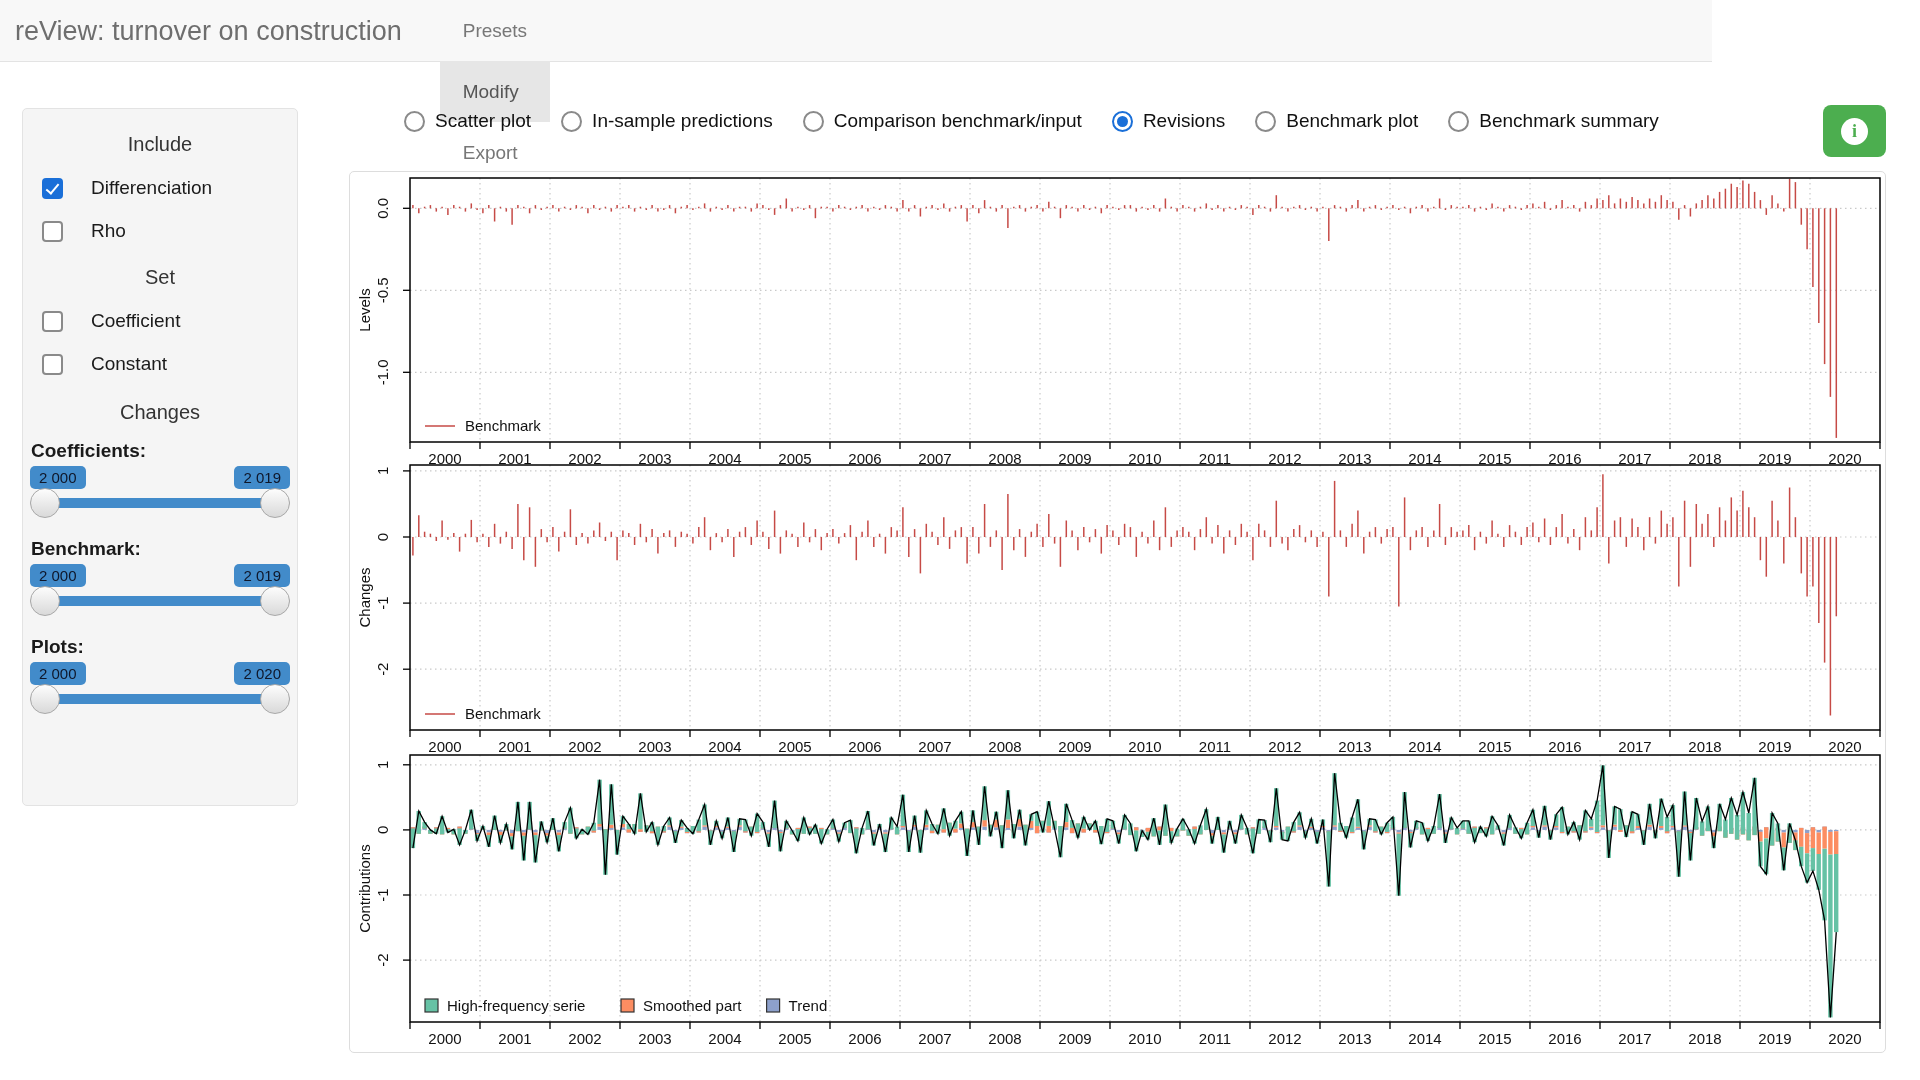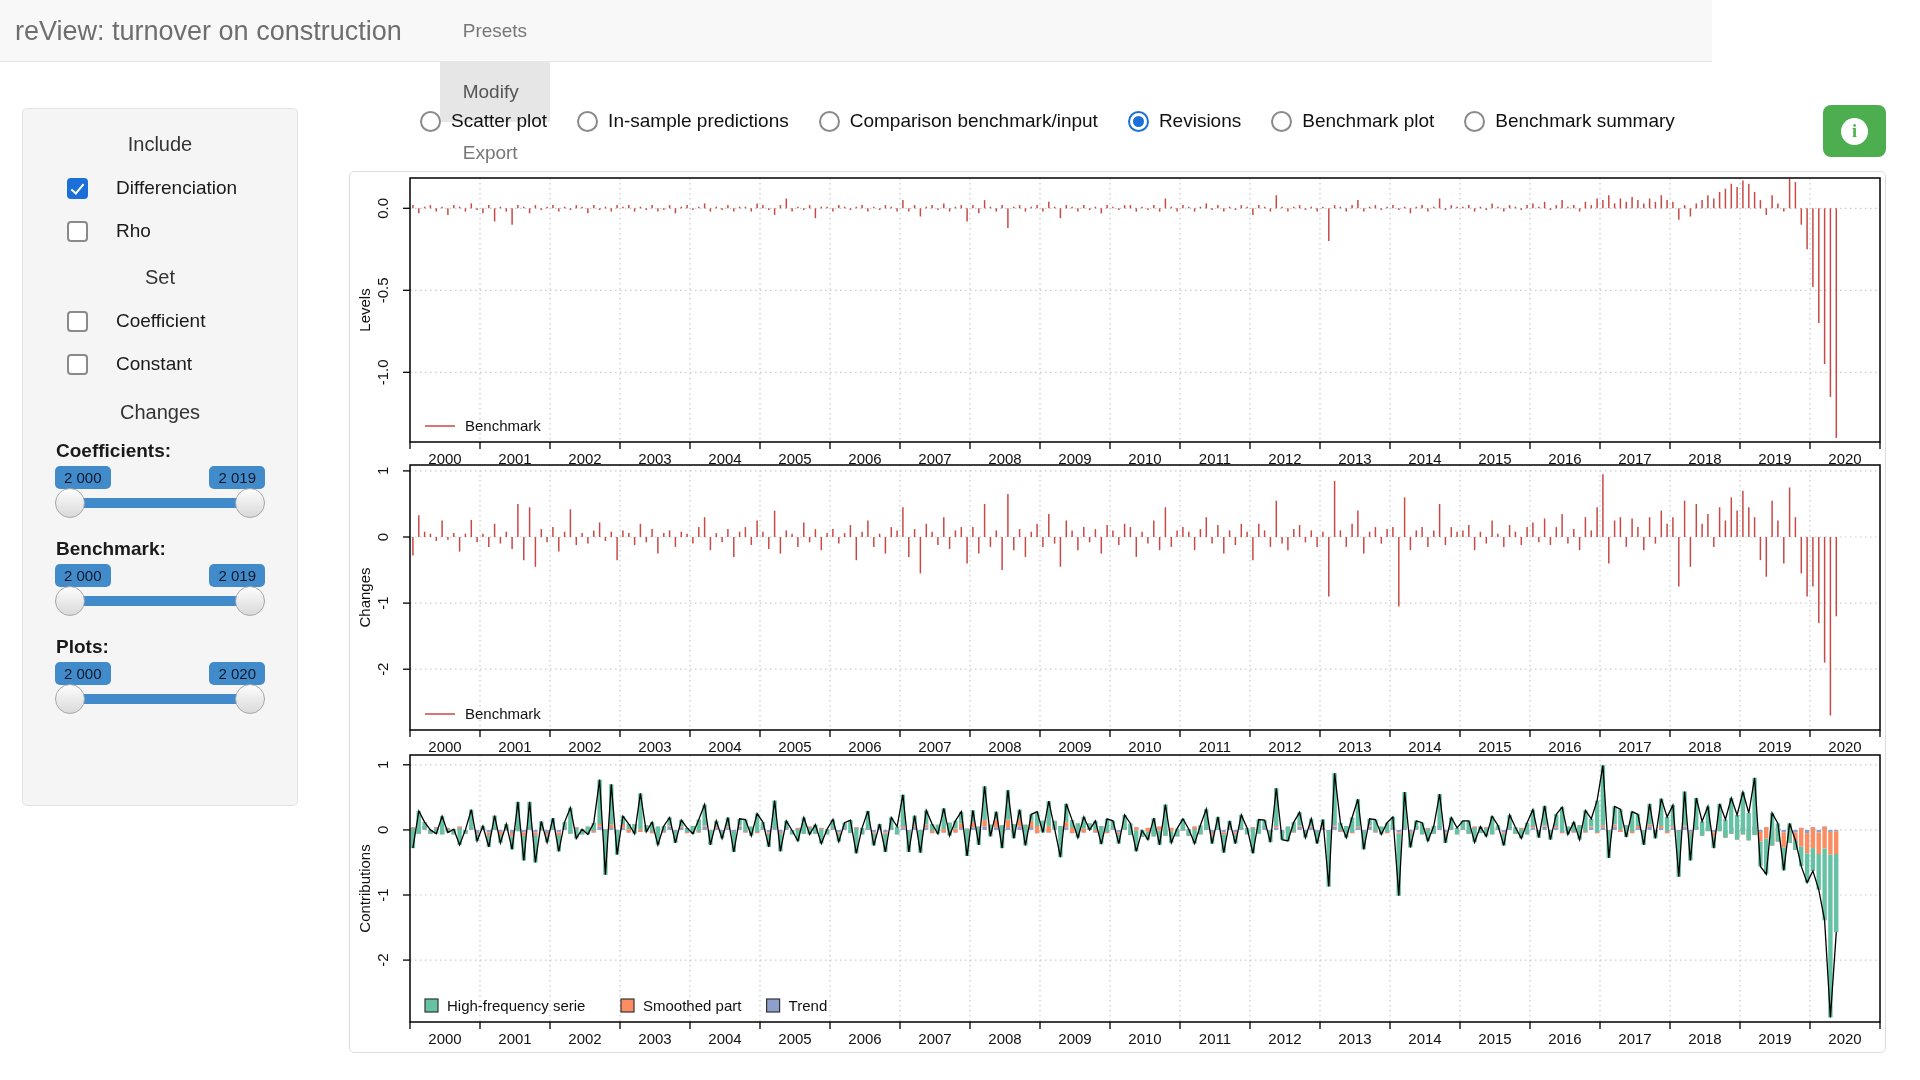--- a/index.html
+++ b/index.html
@@ -10,21 +10,21 @@
   }
   
   .header { position:absolute; left:0; top:0; width:1712px; height:62px;
     background:#f8f8f8; border-bottom:1px solid #e3e3e3; display:flex; align-items:stretch; }
   .app-title { font-size:27px; color:#6e6e6e; line-height:62px; margin-left:15px; white-space:nowrap; }
   .tabs { display:flex; margin-left:38px;flex-direction:column; }
   .tab { font-size:19px; color:#777; line-height:61px; padding:0 23px; cursor:pointer; }
   .tab.active { background:#e6e6e6; color:#555; }
   
   .side-card { position:absolute; left:22px; top:108px; width:276px; height:698px;
-    background:#f5f5f5; border:1px solid #e3e3e3; border-radius:5px; padding:14px 32px; }
+    background:#f5f5f5; border:1px solid #e3e3e3; border-radius:5px; padding:14px 7px; }
   .side-head { font-size:20px; color:#333; text-align:center; margin:10px 0 6px; }
   .chk-row { display:flex; align-items:center; gap:28px; margin:21px 0 21px 12px;
     font-size:19px; color:#1a1a1a; cursor:pointer; }
   .chk { width:21px; height:21px; border-radius:4px; flex:none; position:relative; }
   .chk.off { background:#fff; border:2px solid #8a8a8a; }
   .chk.on { background:#1a6fd8; }
   .chk.on::after { content:""; position:absolute; left:7px; top:3px; width:5px; height:11px;
     border:solid #fff; border-width:0 2.5px 2.5px 0; transform:rotate(40deg); }
   .sl-label { font-size:19px; font-weight:bold; color:#1a1a1a; margin:16px 1px 4px; }
   .sl { position:relative; height:56px; }
@@ -32,21 +32,21 @@
     padding:3px 9px; border-radius:5px; }
   .badge.r { right:0; }
   .track { position:absolute; top:32px; left:0; right:0; height:10px; background:#ededed;
     border:1px solid #d5d5d5; border-radius:5px; cursor:pointer; }
   .fill { position:absolute; top:32px; left:12px; right:12px; height:10px;
     background:#428bca; border-radius:3px; cursor:pointer; }
   .handle { position:absolute; top:22px; width:30px; height:30px; border-radius:50%;
     background:linear-gradient(#fdfdfd,#d9d9d9); border:1px solid #a8a8a8; cursor:grab; }
   .handle.l { left:0; } .handle.r { right:0; }
   
-  .radio-row { position:absolute; left:420px; top:110px; display:flex; gap:30px; align-items:center; }
+  .radio-row { position:absolute; left:404px; top:110px; display:flex; gap:30px; align-items:center; }
   .radio-opt { display:flex; gap:10px; align-items:center; font-size:19px; color:#111;
     cursor:pointer; white-space:nowrap; }
   .rc { width:21px; height:21px; border-radius:50%; border:2px solid #8a8a8a;
     background:#fff; flex:none; position:relative; }
   .rc.sel { border-color:#1a6fd8; }
   .rc.sel::after { content:""; position:absolute; left:3px; top:3px; width:11px; height:11px;
     border-radius:50%; background:#1a6fd8; }
   
   .info-btn { position:absolute; left:1823px; top:105px; width:63px; height:52px;
     background:#4cae4f; border:none; border-radius:8px; cursor:pointer;

